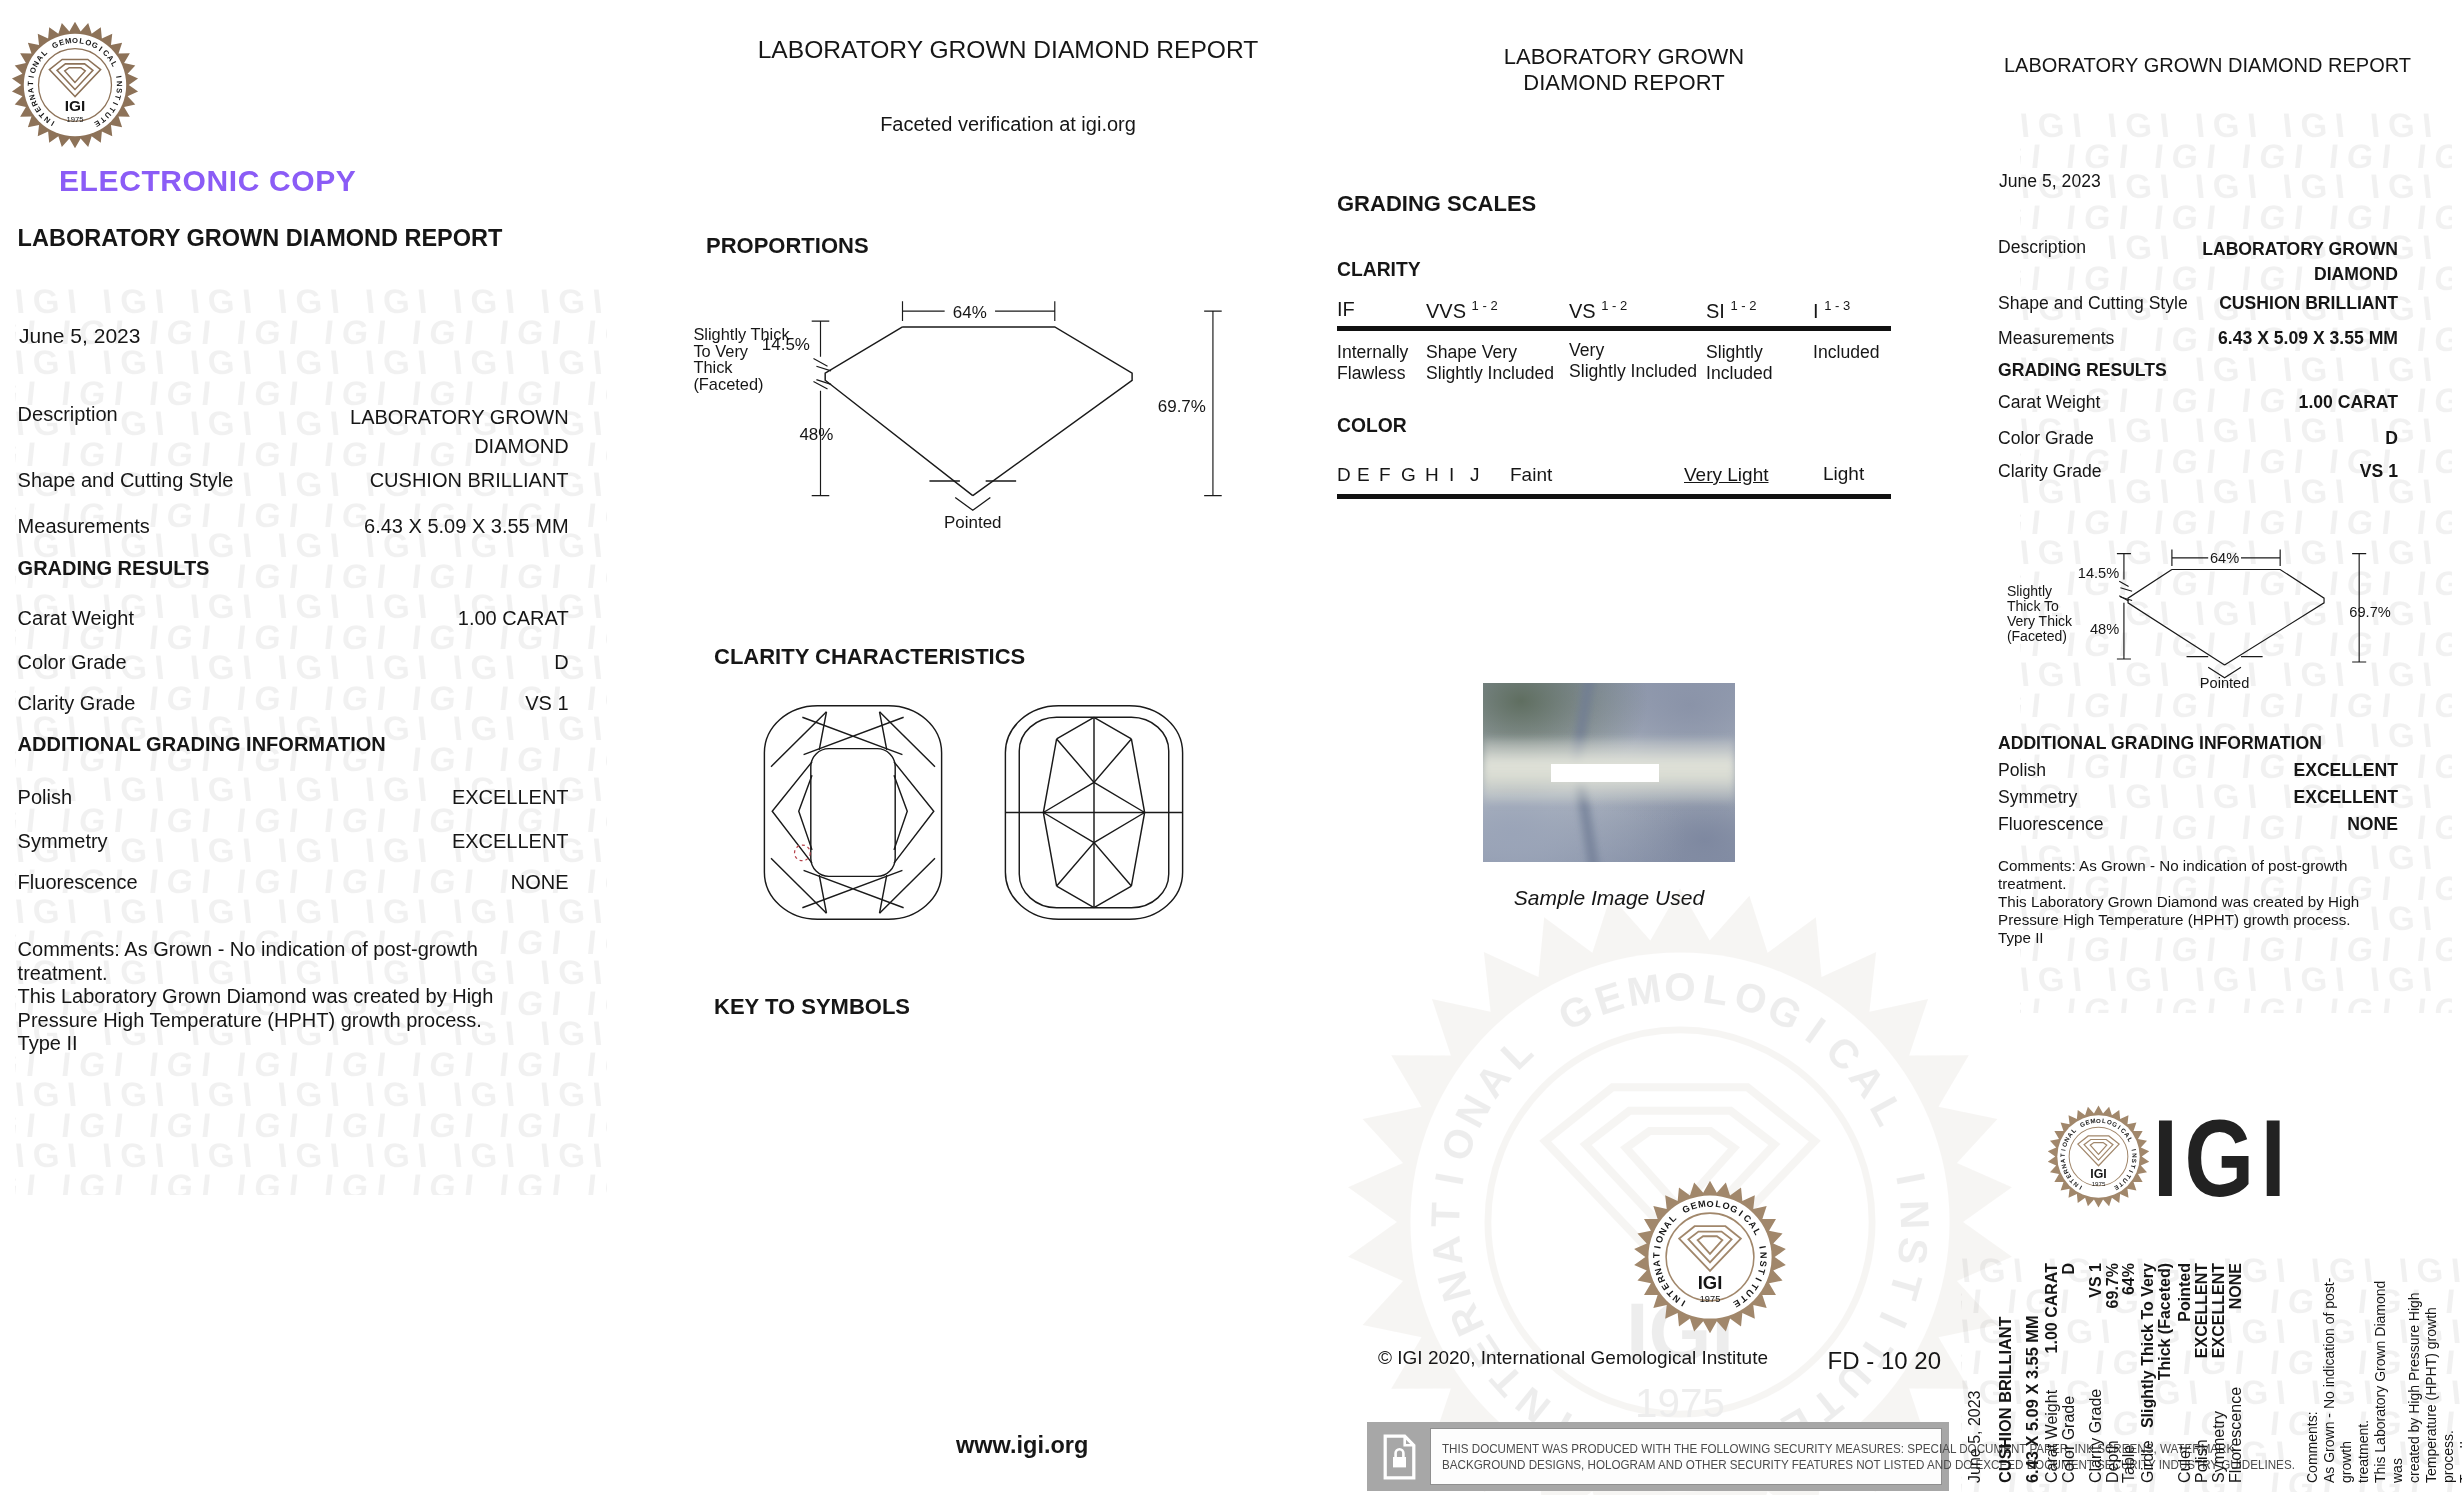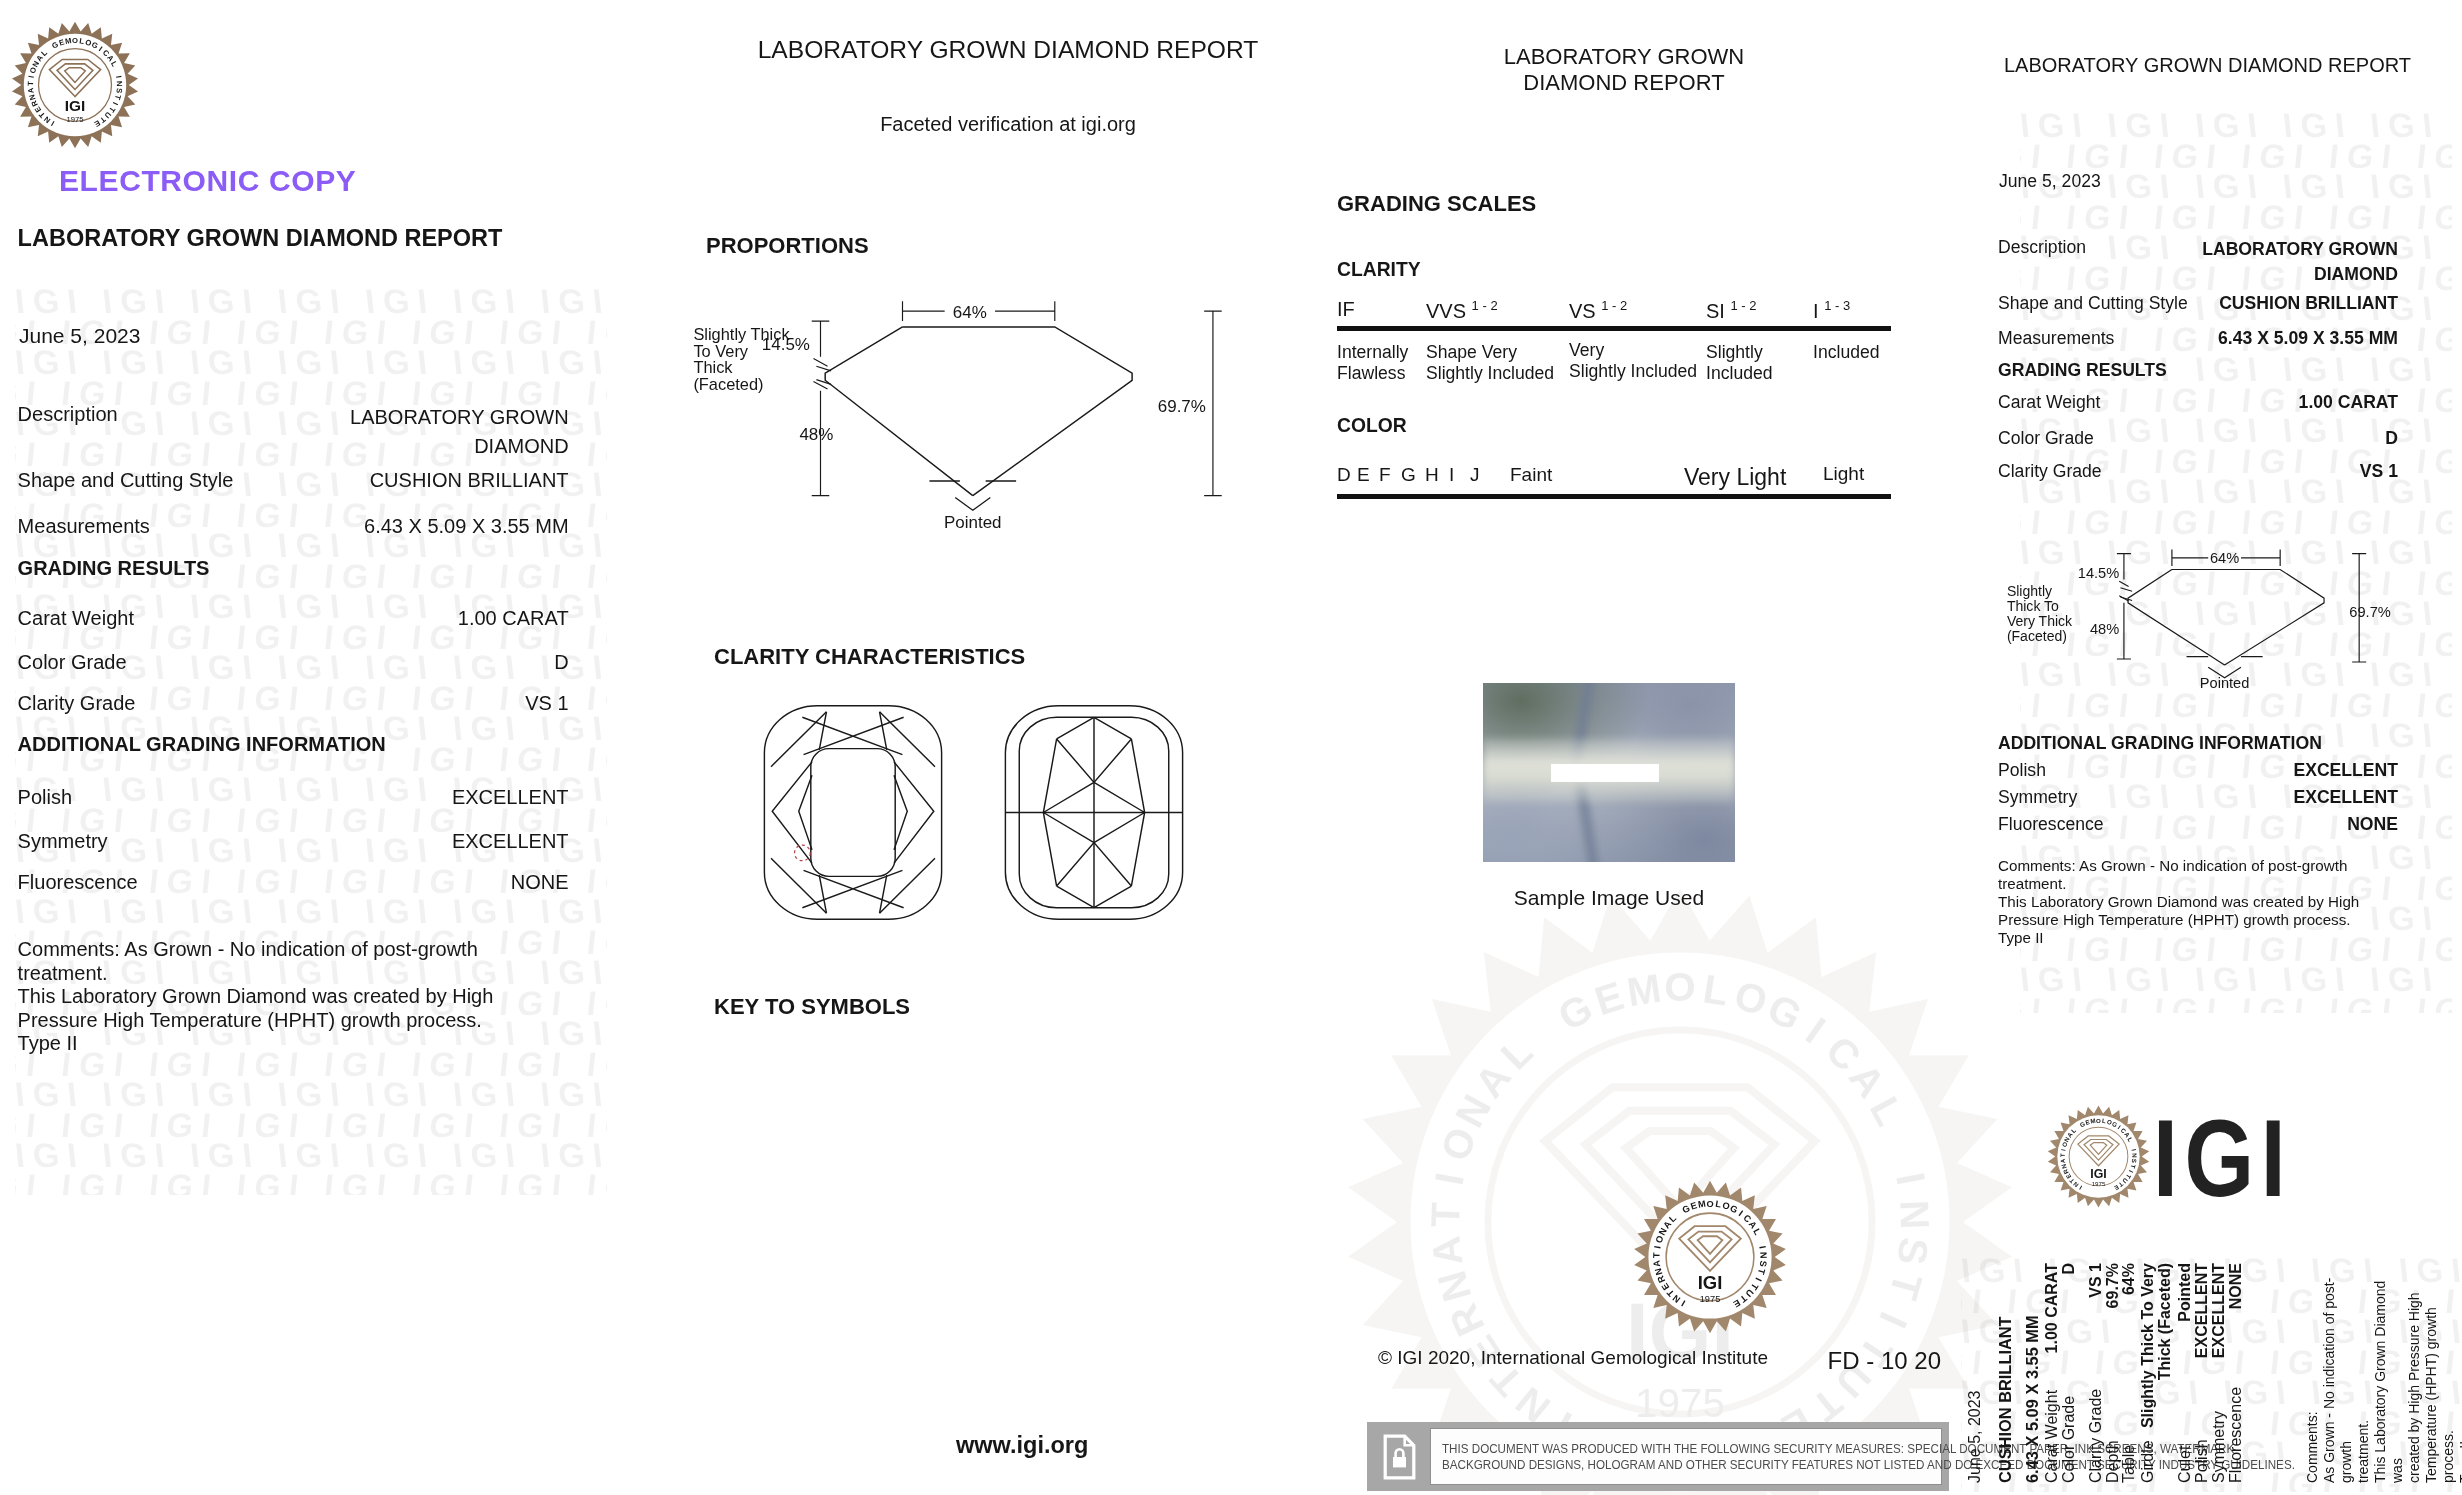--- a/index.html
+++ b/index.html
@@ -374,32 +374,32 @@
   <div class="abs b" style="left:1337px;top:415px;font-size:19.3px;">COLOR</div>
 
   <div class="abs" style="left:1337px;top:464px;font-size:19px;">D</div>
   <div class="abs" style="left:1357px;top:464px;font-size:19px;">E</div>
   <div class="abs" style="left:1379px;top:464px;font-size:19px;">F</div>
   <div class="abs" style="left:1401px;top:464px;font-size:19px;">G</div>
   <div class="abs" style="left:1425px;top:464px;font-size:19px;">H</div>
   <div class="abs" style="left:1449px;top:464px;font-size:19px;">I</div>
   <div class="abs" style="left:1470px;top:464px;font-size:19px;">J</div>
   <div class="abs" style="left:1510px;top:464px;font-size:19px;">Faint</div>
-  <div class="abs" style="left:1684px;top:464px;font-size:23px;">Very Light</div>
+  <div class="abs" style="left:1684px;top:464px;font-size:19px;text-decoration:underline;">Very Light</div>
   <div class="abs" style="left:1823px;top:463px;font-size:19px;">Light</div>
 
   <div class="abs" style="left:1337px;top:494px;width:554px;height:5.3px;background:#111;"></div>
 
   <div class="photo abs" style="left:1483px;top:683px;width:252px;height:179px;">
     <div class="facet1"></div>
     <div class="facet2"></div>
     <div class="band"></div>
     <div class="whitebar"></div>
   </div>
-  <div class="abs ctr" style="left:1483px;top:886px;width:252px;font-size:21px;">Sample Image Used</div>
+  <div class="abs ctr" style="left:1483px;top:886px;width:252px;font-size:21px;font-style:italic;">Sample Image Used</div>
 
   <span class="seal abs" style="left:1633px;top:1180px;"><svg width="154" height="154" viewBox="0 0 200 200">
         <polygon points="100.0,1.0 108.8,16.5 120.6,3.2 126.0,20.1 140.3,9.6 142.0,27.3 158.2,19.9 156.2,37.6 173.6,33.8 168.0,50.6 185.7,50.5 176.7,65.8 194.2,69.4 182.2,82.5 198.5,89.7 184.0,100.0 198.5,110.3 182.2,117.5 194.2,130.6 176.7,134.2 185.7,149.5 168.0,149.4 173.6,166.2 156.2,162.4 158.2,180.1 142.0,172.7 140.3,190.4 126.0,179.9 120.6,196.8 108.8,183.5 100.0,199.0 91.2,183.5 79.4,196.8 74.0,179.9 59.7,190.4 58.0,172.7 41.8,180.1 43.8,162.4 26.4,166.2 32.0,149.4 14.3,149.5 23.3,134.2 5.8,130.6 17.8,117.5 1.5,110.3 16.0,100.0 1.5,89.7 17.8,82.5 5.8,69.4 23.3,65.8 14.3,50.5 32.0,50.6 26.4,33.8 43.8,37.6 41.8,19.9 58.0,27.3 59.7,9.6 74.0,20.1 79.4,3.2 91.2,16.5" fill="#a1876b"></polygon>
         <circle cx="100" cy="100" r="80" fill="#fff"></circle>
         <circle cx="100" cy="100" r="57" fill="none" stroke="#a1876b" stroke-width="2"></circle>
         <text x="100" y="34.5" text-anchor="middle" font-size="12" font-weight="bold" fill="#a1876b" transform="rotate(-150.0 100 100)">I</text>
         <text x="100" y="34.5" text-anchor="middle" font-size="12" font-weight="bold" fill="#a1876b" transform="rotate(-141.2 100 100)">N</text>
         <text x="100" y="34.5" text-anchor="middle" font-size="12" font-weight="bold" fill="#a1876b" transform="rotate(-132.4 100 100)">T</text>
         <text x="100" y="34.5" text-anchor="middle" font-size="12" font-weight="bold" fill="#a1876b" transform="rotate(-123.5 100 100)">E</text>
         <text x="100" y="34.5" text-anchor="middle" font-size="12" font-weight="bold" fill="#a1876b" transform="rotate(-114.7 100 100)">R</text>

